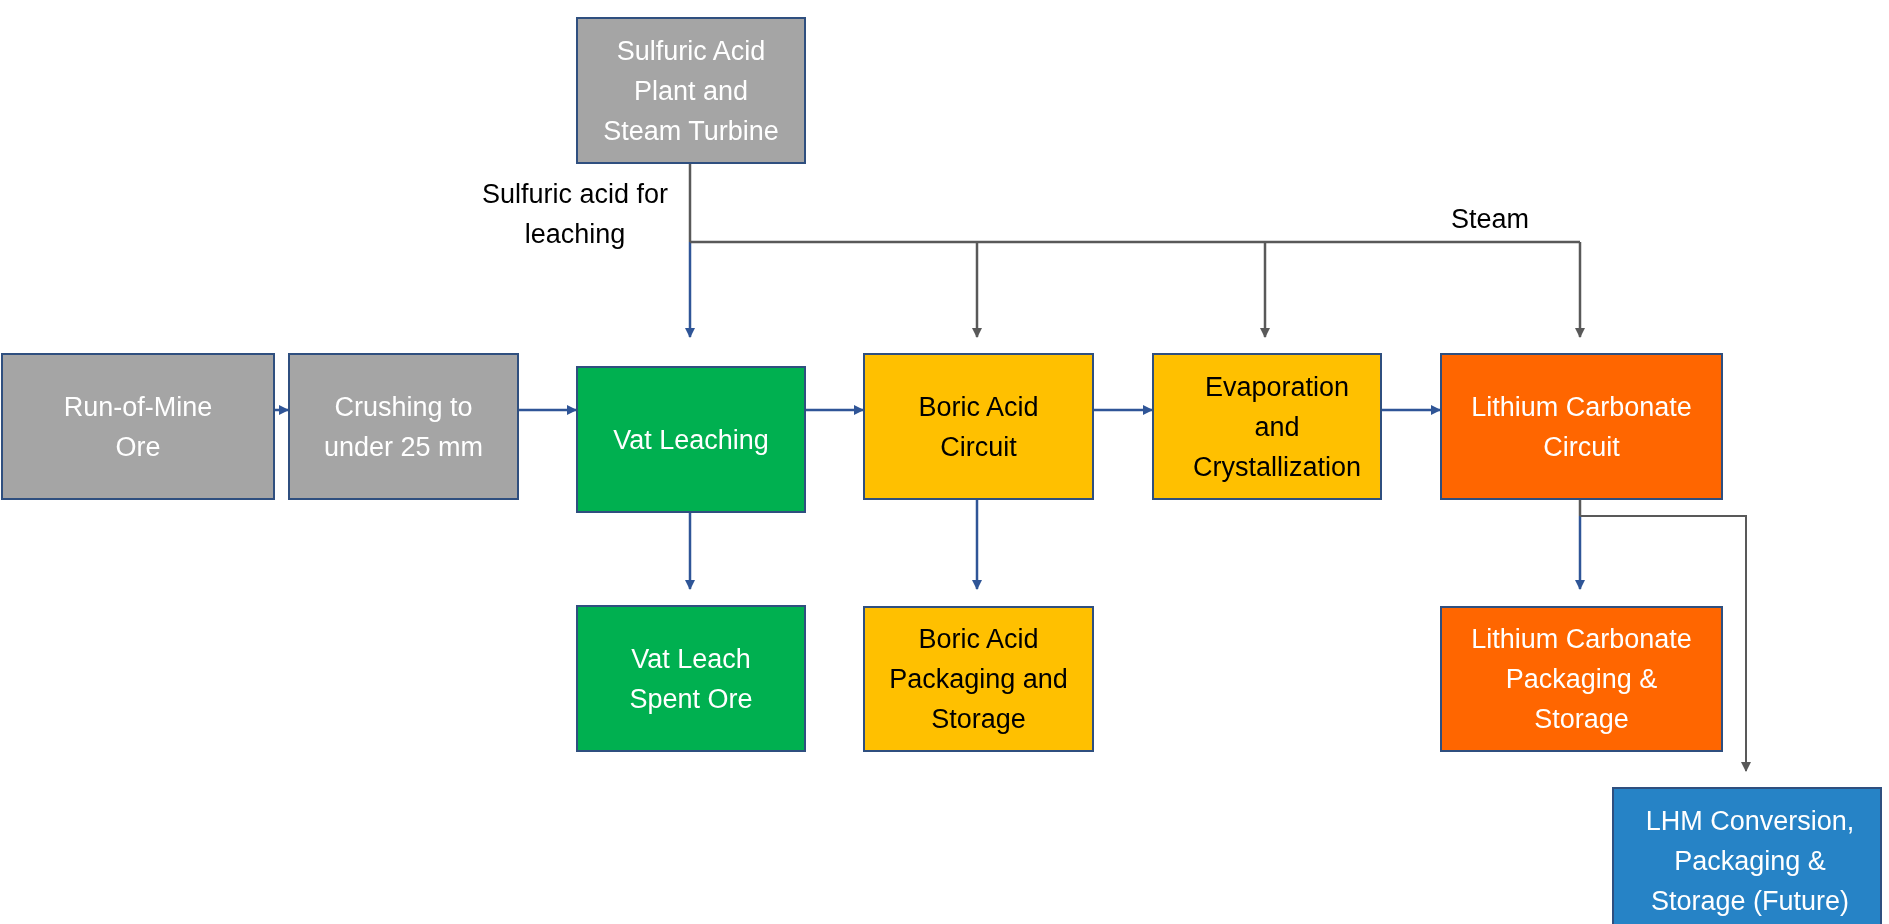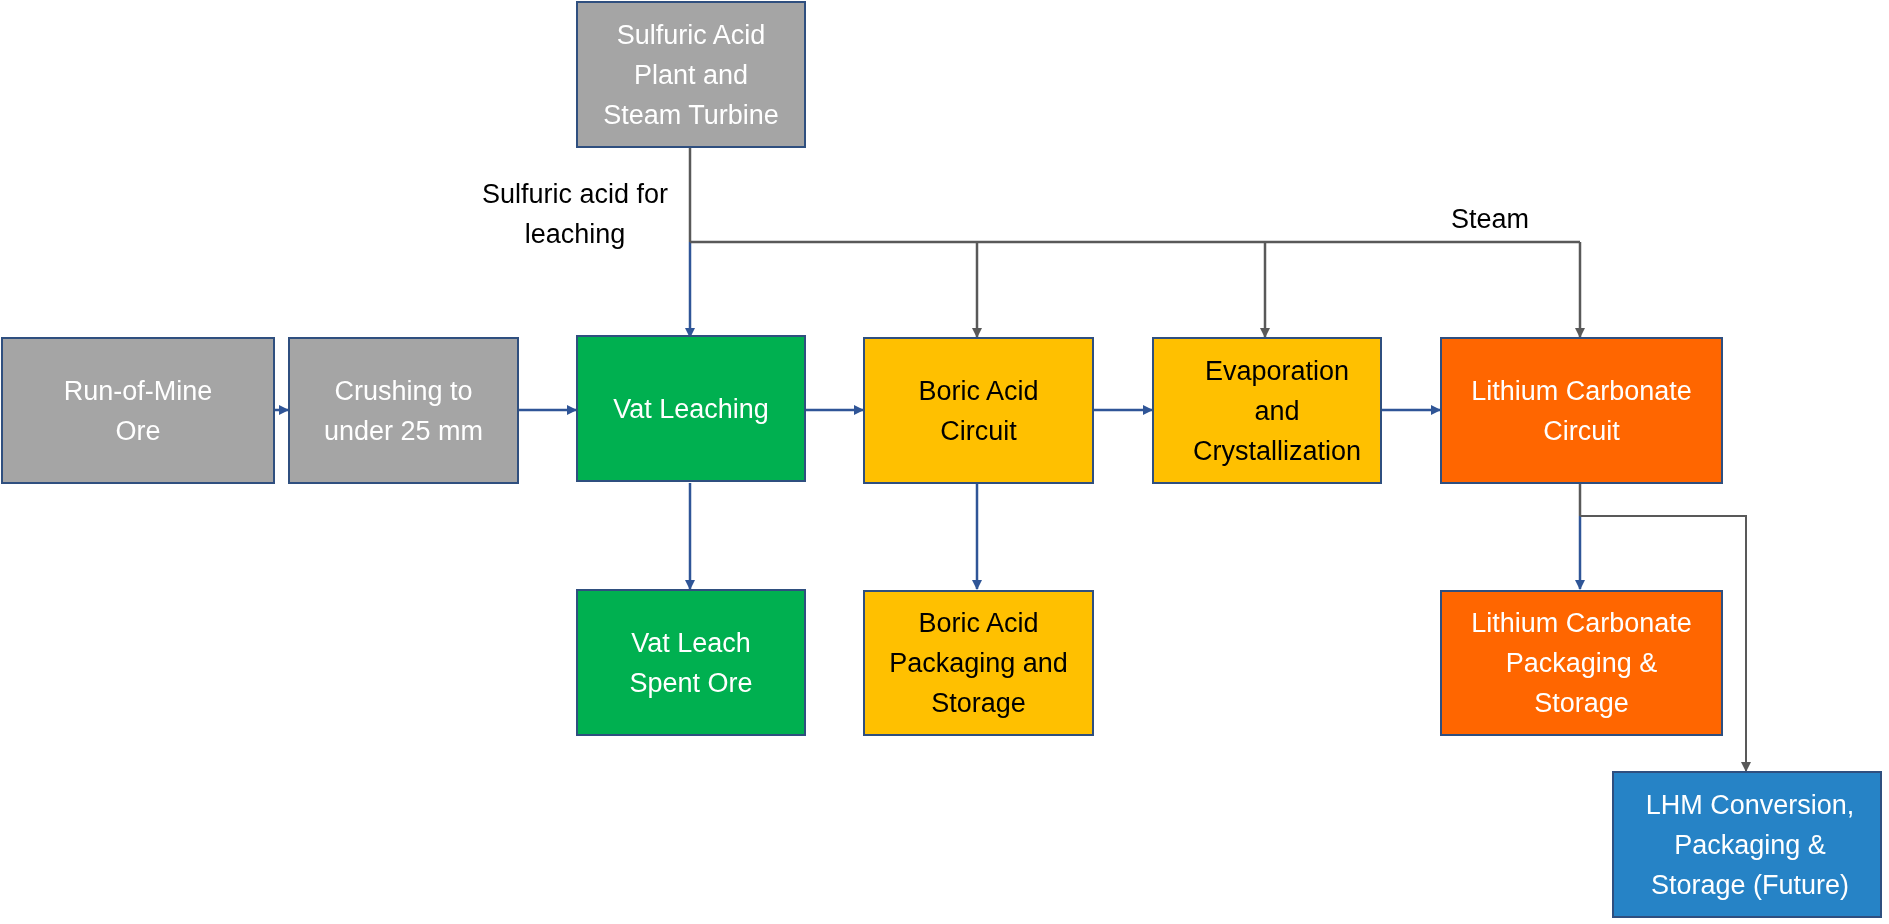--- a/index.html
+++ b/index.html
@@ -1,21 +1,21 @@
 <!DOCTYPE html>
 <html><head>
 <meta charset="utf-8">
 <style>
   html, body { margin: 0; padding: 0; background: #ffffff; }
   body { width: 1889px; height: 924px; position: relative; overflow: hidden;
          font-family: "Liberation Sans", "DejaVu Sans", sans-serif; }
   svg.wires { position: absolute; left: 0; top: 0; width: 1889px; height: 924px; }
   .box { position: absolute; box-sizing: border-box; border: 2px solid #2F4F7F;
          display: flex; align-items: center; justify-content: center; text-align: center;
-         font-size: 27px; line-height: 40px; padding: 0 6px; }
+         font-size: 27px; line-height: 40px; padding: 0 6px; margin-top: 16px; }
   .box span { white-space: pre-line; }
   .gray { background: #A5A5A5; color: #ffffff; }
   .green { background: #00B050; color: #ffffff; }
   .yellow { background: #FFC000; color: #000000; }
   .orange { background: #FF6600; color: #ffffff; }
   .blue { background: #2683C6; color: #ffffff; padding-left: 12px; }
   .label { position: absolute; font-size: 27px; line-height: 40px; color: #000; text-align: center; white-space: pre-line; }
 </style>
 </head>
 <body>
@@ -62,21 +62,21 @@
 <div class="label" style="left:1440px;top:199px;width:100px;">Steam</div>
 
 <div class="box gray" style="left:1px;top:337px;width:274px;height:147px;">
   <span>Run-of-Mine
 Ore</span>
 </div>
 <div class="box gray" style="left:288px;top:337px;width:231px;height:147px;">
   <span>Crushing to
 under 25 mm</span>
 </div>
-<div class="box green" style="left:576px;top:335px;width:230px;height:147px;">
+<div class="box green" style="left:576px;top:350px;width:230px;height:147px;">
   <span>Vat Leaching</span>
 </div>
 <div class="box yellow" style="left:863px;top:337px;width:231px;height:147px;">
   <span>Boric Acid
 Circuit</span>
 </div>
 <div class="box yellow" style="left:1152px;top:337px;width:230px;height:147px;padding-left:26px;">
   <span>Evaporation
 and
 Crystallization</span>

